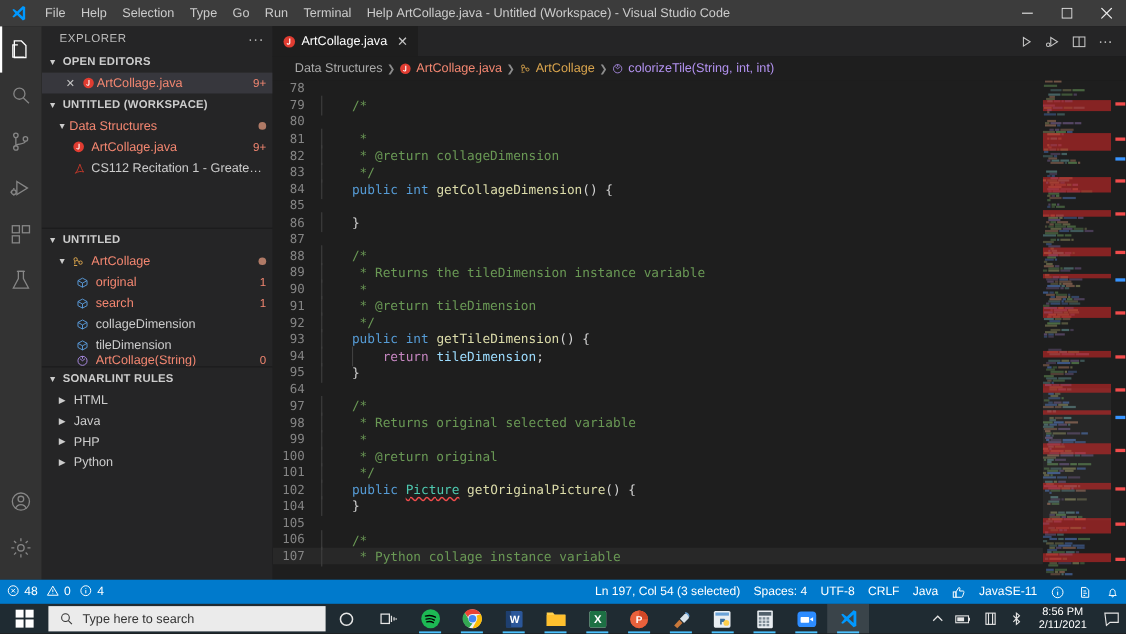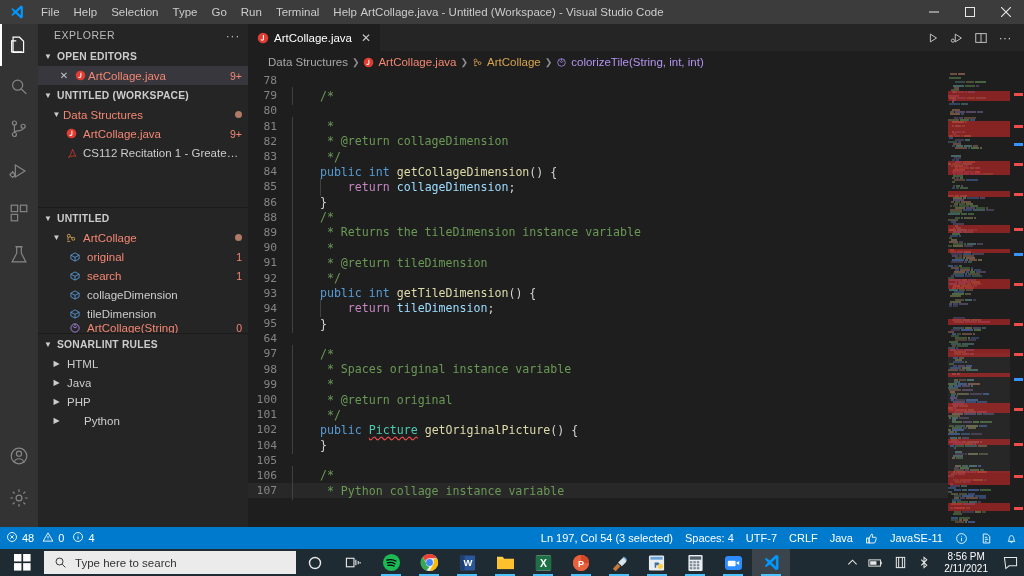--- a/index.html
+++ b/index.html
@@ -403,21 +403,21 @@
         <div class="row" style="padding-left:12px">
           <span class="twisty">▶</span>
           <span class="lbl" style="margin-left:4px">Java</span>
         </div>
         <div class="row" style="padding-left:12px">
           <span class="twisty">▶</span>
           <span class="lbl" style="margin-left:4px">PHP</span>
         </div>
         <div class="row" style="padding-left:12px">
           <span class="twisty">▶</span>
-          <span class="lbl" style="margin-left:21px">Python</span>
+          <span class="lbl" style="margin-left:4px">Python</span>
         </div>
       </div>
     </div>
 
   </div>
 
   <div class="editor-area">
     <div class="tabs">
       <div class="tab">
         <span style="display:flex">
@@ -490,33 +490,34 @@
 
     <div class="code-wrap">
       <div class="code-scroll" id="code-lines">
           <div class="line"><span class="lnum">78</span><span class="ltext"></span></div>
           <div class="line"><span class="lnum">79</span><span class="ltext"><span class="ind">    </span><span class="c-comment">/*</span></span></div>
           <div class="line"><span class="lnum">80</span></div>
           <div class="line"><span class="lnum">81</span><span class="ltext"><span class="ind">    </span><span class="c-comment"> *</span></span></div>
           <div class="line"><span class="lnum">82</span><span class="ltext"><span class="ind">    </span><span class="c-comment"> * @return collageDimension</span></span></div>
           <div class="line"><span class="lnum">83</span><span class="ltext"><span class="ind">    </span><span class="c-comment"> */</span></span></div>
           <div class="line"><span class="lnum">84</span><span class="ltext"><span class="ind">    </span><span class="c-key">public</span><span class="c-plain"> </span><span class="c-key">int</span><span class="c-plain"> </span><span class="c-fn">getCollageDimension</span><span class="c-plain">() {</span></span></div>
-          <div class="line"><span class="lnum">85</span><span class="ltext"><span class="ind">    </span><span class="ind">    </span><span class="c-key2">return</span><span class="c-plain"> </span><span class="c-var">collageDimension</span><span class="c-plain">;</span></span></div>
+          <div class="line"><span class="lnum">85</span></div>
           <div class="line"><span class="lnum">86</span><span class="ltext"><span class="ind">    </span><span class="c-plain">}</span></span></div>
+          <div class="line"><span class="lnum">87</span><span class="ltext"></span></div>
           <div class="line"><span class="lnum">88</span><span class="ltext"><span class="ind">    </span><span class="c-comment">/*</span></span></div>
           <div class="line"><span class="lnum">89</span><span class="ltext"><span class="ind">    </span><span class="c-comment"> * Returns the tileDimension instance variable</span></span></div>
           <div class="line"><span class="lnum">90</span><span class="ltext"><span class="ind">    </span><span class="c-comment"> *</span></span></div>
           <div class="line"><span class="lnum">91</span><span class="ltext"><span class="ind">    </span><span class="c-comment"> * @return tileDimension</span></span></div>
           <div class="line"><span class="lnum">92</span><span class="ltext"><span class="ind">    </span><span class="c-comment"> */</span></span></div>
           <div class="line"><span class="lnum">93</span><span class="ltext"><span class="ind">    </span><span class="c-key">public</span><span class="c-plain"> </span><span class="c-key">int</span><span class="c-plain"> </span><span class="c-fn">getTileDimension</span><span class="c-plain">() {</span></span></div>
           <div class="line"><span class="lnum">94</span><span class="ltext"><span class="ind">    </span><span class="ind">    </span><span class="c-key2">return</span><span class="c-plain"> </span><span class="c-var">tileDimension</span><span class="c-plain">;</span></span></div>
           <div class="line"><span class="lnum">95</span><span class="ltext"><span class="ind">    </span><span class="c-plain">}</span></span></div>
           <div class="line"><span class="lnum">64</span><span class="ltext"></span></div>
           <div class="line"><span class="lnum">97</span><span class="ltext"><span class="ind">    </span><span class="c-comment">/*</span></span></div>
-          <div class="line"><span class="lnum">98</span><span class="ltext"><span class="ind">    </span><span class="c-comment"> * Spaces original instance variable</span></span></div>
+          <div class="line"><span class="lnum">98</span><span class="ltext"><span class="ind">    </span><span class="c-comment"> * Returns original selected variable</span></span></div>
           <div class="line"><span class="lnum">99</span><span class="ltext"><span class="ind">    </span><span class="c-comment"> *</span></span></div>
           <div class="line"><span class="lnum">100</span><span class="ltext"><span class="ind">    </span><span class="c-comment"> * @return original</span></span></div>
           <div class="line"><span class="lnum">101</span><span class="ltext"><span class="ind">    </span><span class="c-comment"> */</span></span></div>
           <div class="line"><span class="lnum">102</span><span class="ltext"><span class="ind">    </span><span class="c-key">public</span><span class="c-plain"> </span><span class="c-type squiggle">Picture</span><span class="c-plain"> </span><span class="c-fn">getOriginalPicture</span><span class="c-plain">() {</span></span></div>
           <div class="line"><span class="lnum">104</span><span class="ltext"><span class="ind">    </span><span class="c-plain">}</span></span></div>
           <div class="line"><span class="lnum">105</span><span class="ltext"></span></div>
           <div class="line"><span class="lnum">106</span><span class="ltext"><span class="ind">    </span><span class="c-comment">/*</span></span></div>
           <div class="line current"><span class="lnum">107</span><span class="ltext"><span class="ind">    </span><span class="c-comment"> * Python collage instance variable</span></span></div>
         </div>
       <div class="minimap" id="minimap">
@@ -1433,21 +1434,21 @@
         <svg width="12" height="12" viewBox="0 0 16 16" fill="none" stroke="#fff" stroke-width="1.2">
             <circle cx="8" cy="8" r="6"></circle>
             <path d="M8 7.2v4M8 4.8v.8"></path>
           </svg>
       </span>
       <span>4</span>
     </div>
     <div class="sb-right">
       <div class="sb-item">Ln 197, Col 54 (3 selected)</div>
       <div class="sb-item">Spaces: 4</div>
-      <div class="sb-item">UTF-7</div>
+      <div class="sb-item">UTF-8</div>
       <div class="sb-item">CRLF</div>
       <div class="sb-item">Java</div>
       <div class="sb-item">
         <svg width="13" height="13" viewBox="0 0 16 16" fill="none" stroke="#fff" stroke-width="1.1">
             <path d="M5 13.5V7.5l3.2-5c.9 0 1.4.6 1.2 1.6L9 6.5h3.8c.9 0 1.4.8 1.1 1.6l-1.5 4.4c-.2.6-.7 1-1.3 1z"></path>
             <rect x="2" y="7.5" width="3" height="6"></rect>
           </svg>
       </div>
       <div class="sb-item">JavaSE-11</div>
       <div class="sb-item">

